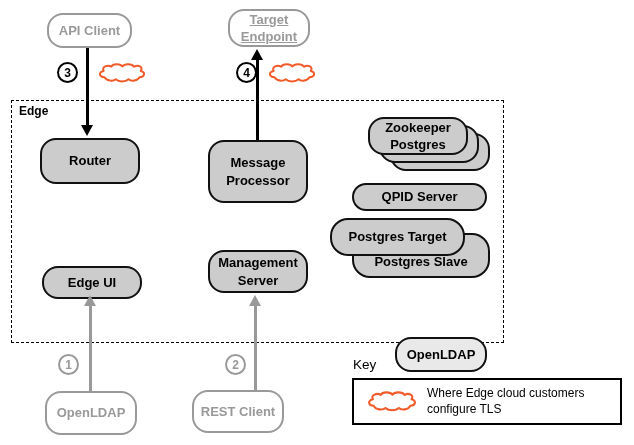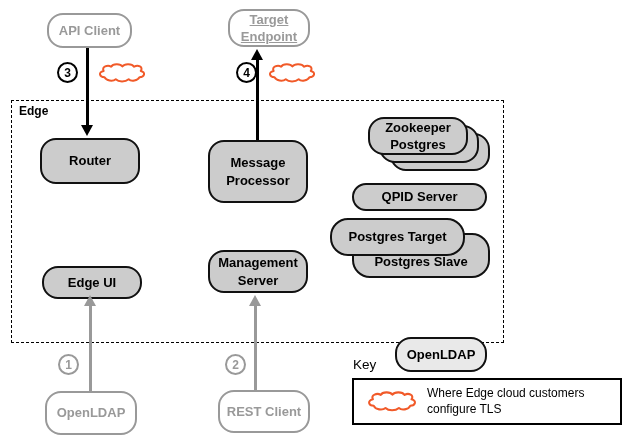--- a/index.html
+++ b/index.html
@@ -127,21 +127,21 @@
 
   <div class="vline gray" style="left:254px; top:306px; height:84px;"></div>
   <div class="arrowhead-up gray" style="left:249px; top:295px;"></div>
   <div class="circle-badge gray" style="left:225px; top:354px;">
     <span>2</span>
   </div>
 
   <div class="node external" style="left:45px; top:391px; width:92px; height:44px;">
     <span>OpenLDAP</span>
   </div>
-  <div class="node external" style="left:218px; top:390px; width:92px; height:43px;">
+  <div class="node external" style="left:192px; top:390px; width:92px; height:43px;">
     <span>REST Client</span>
   </div>
 
   <div class="key-title">Key</div>
   <div class="key-box">
     <svg class="cloud" style="left:12px; top:9px;" width="52" height="25" viewBox="0 0 60 24">
       <path d="M 9 17 C 3 17 1 11 8 9.5 C 5 4.5 13 1.5 17 4.5 C 19 0.5 28 0.5 30.5 4 C 33 0.5 42 0.5 44.5 4.5 C 49 1.5 56 4.5 52.5 9.5 C 59 11 57 17 51 17 C 49 21.5 41 22.5 38 19.5 C 34 23 26 23 22.5 19.5 C 19 22.5 11 21.5 9 17 Z"></path>
     </svg>
     <div class="key-text">Where Edge cloud customers configure TLS</div>
   </div>

